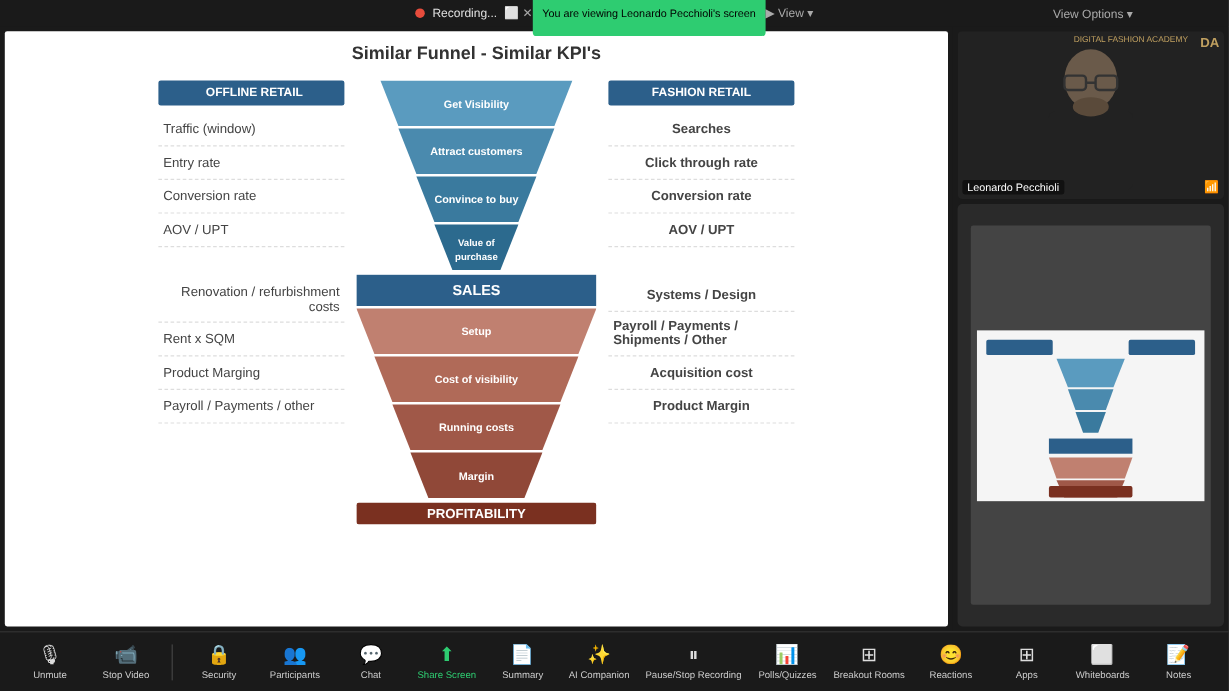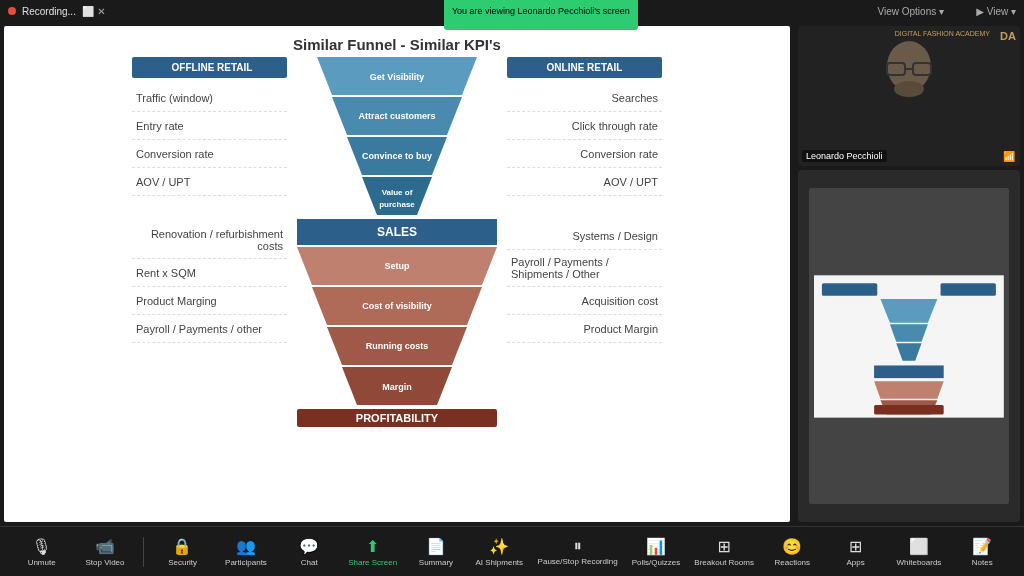--- a/index.html
+++ b/index.html
@@ -1,21 +1,21 @@
 <!DOCTYPE html>
 <html><head>
   <meta charset="utf-8">
   <style>
     * { margin: 0; padding: 0; box-sizing: border-box; }
     body { width: 1024px; height: 576px; background: #1a1a1a; font-family: Arial, sans-serif; overflow: hidden; position: relative; }
 
     
     .top-bar {
       position: absolute; top: 0; left: 0; right: 0; height: 22px;
-      background: #1a1a1a; display: flex; align-items: center; justify-content: space-between;
+      background: #1a1a1a; display: flex; align-items: center; justify-content: center;
       padding: 0 8px; z-index: 100;
     }
     .top-bar-left { display: flex; align-items: center; gap: 6px; }
     .record-dot { width: 8px; height: 8px; background: #e74c3c; border-radius: 50%; }
     .record-text { color: #e0e0e0; font-size: 10px; }
     .top-bar-center { background: #2ecc71; color: #000; font-size: 9px; padding: 14px 8px; border-radius: 3px; }
 
     
     .main-area {
       position: absolute; top: 22px; left: 0; right: 0; bottom: 50px;
@@ -56,21 +56,21 @@
     }
     .view-button {
       position: absolute; top: 6px; right: 80px; color: #aaa; font-size: 10px; cursor: pointer;
     }
 
     
     .slide-content {
       padding: 10px 20px; height: 100%; position: relative;
     }
     .slide-title {
-      text-align: center; font-size: 15px; font-weight: bold; color: #333; margin-bottom: 4px;
+      text-align: center; font-size: 15px; font-weight: bold; color: #333; margin-bottom: 14px;
     }
 
     
     .funnel-wrapper {
       display: flex; align-items: flex-start; justify-content: center; gap: 0;
       position: relative; height: calc(100% - 40px);
     }
 
     .left-col, .right-col {
       width: 165px; display: flex; flex-direction: column; gap: 0;
@@ -83,21 +83,21 @@
       text-align: center; margin-bottom: 6px; border-radius: 2px;
     }
     .offline-header { background: #2c5f8a; padding-left: 17px; }
     .online-header { background: #2c5f8a; }
 
     .row-item {
       font-size: 11px; color: #444; padding: 6px 4px; border-bottom: 1px dashed #ddd;
       min-height: 28px; display: flex; align-items: center;
     }
     .left-col .row-item { justify-content: flex-start; }
-    .right-col .row-item { justify-content: flex-end; }
+    .right-col .row-item { justify-content: center; font-weight: bold; }
 
     
     .center-funnel {
       width: 200px; display: flex; flex-direction: column; align-items: center;
     }
 
     
     .toolbar {
       position: absolute; bottom: 0; left: 0; right: 0; height: 50px;
       background: #1a1a1a; border-top: 1px solid #333;
@@ -196,21 +196,21 @@
 
             <polygon points="45,310 155,310 140,348 60,348" fill="#904838"></polygon>
             <text x="100" y="333" text-anchor="middle" fill="white" font-size="9" font-weight="bold">Margin</text>
 
             <rect x="0" y="352" width="200" height="18" fill="#7a3020" rx="2"></rect>
             <text x="100" y="365" text-anchor="middle" fill="white" font-size="11" font-weight="bold">PROFITABILITY</text>
           </svg>
         </div>
 
         <div class="right-col">
-          <div class="col-header online-header">ONLINE RETAIL</div>
+          <div class="col-header online-header">FASHION RETAIL</div>
           <div class="row-item">
               <span>Searches</span>
             </div>
           <div class="row-item">
               <span>Click through rate</span>
             </div>
           <div class="row-item">
               <span>Conversion rate</span>
             </div>
           <div class="row-item">
@@ -305,21 +305,21 @@
   <div class="tool-item active">
     <span class="tool-icon active">⬆</span>
     <span class="tool-label" style="color:#2ecc71;">Share Screen</span>
   </div>
   <div class="tool-item">
     <span class="tool-icon">📄</span>
     <span class="tool-label">Summary</span>
   </div>
   <div class="tool-item">
     <span class="tool-icon">✨</span>
-    <span class="tool-label">AI Shipments</span>
+    <span class="tool-label">AI Companion</span>
   </div>
   <div class="tool-item">
     <span class="tool-icon">⏸</span>
     <span class="tool-label">Pause/Stop Recording</span>
   </div>
   <div class="tool-item">
     <span class="tool-icon">📊</span>
     <span class="tool-label">Polls/Quizzes</span>
   </div>
   <div class="tool-item">

